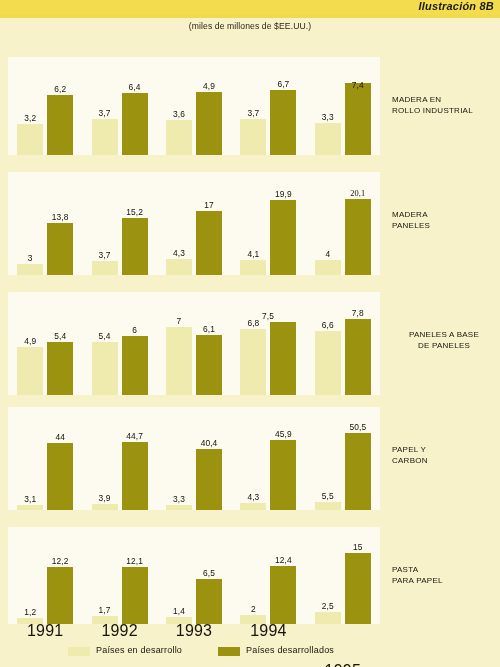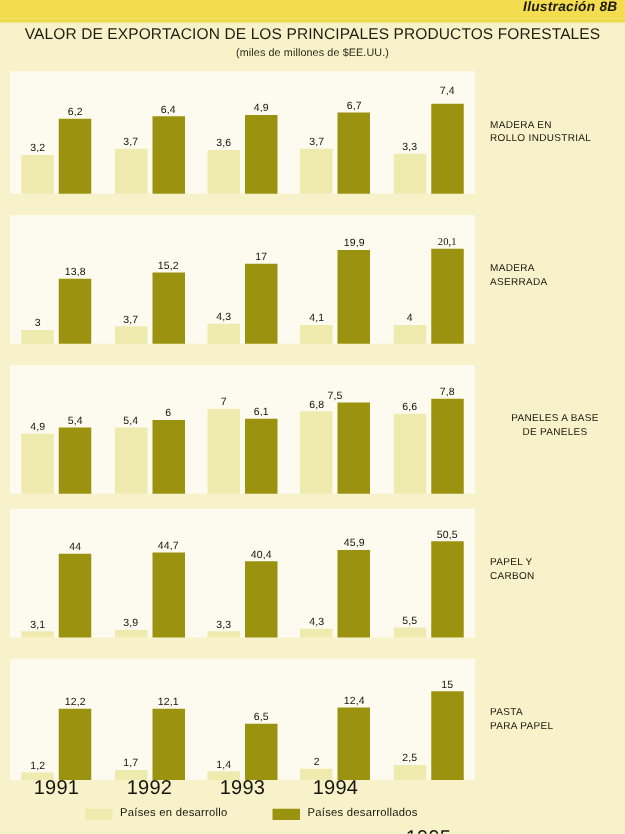--- a/index.html
+++ b/index.html
@@ -86,21 +86,20 @@
 <body>
 
 <div id="page">
 
   <div id="banner">
     <span id="banner-label">Ilustración 8B</span>
   </div>
   <div id="banner-strip"></div>
 
   <div id="header">
-    <div id="chart-title">VALOR DE EXPORTACION DE LOS PRINCIPALES PRODUCTOS FORESTALES</div>
     <div id="chart-subtitle">(miles de millones de $EE.UU.)</div>
   </div>
 
   <div id="panels">
       <div class="panel" style="top: 57px; height: 98px;">
         <div class="plot">
           <div class="bar light" style="left: 9.2px; width: 26px; height: 31.2195px;"></div>
           <div class="vlabel" style="left: 2.2px; bottom: 32.2195px;">3,2</div>
           <div class="bar dark" style="left: 39.2px; width: 26px; height: 60.4878px;"></div>
           <div class="vlabel" style="left: 32.2px; bottom: 61.4878px;">6,2</div>
@@ -112,21 +111,21 @@
           <div class="vlabel" style="left: 151px; bottom: 36.122px;">3,6</div>
           <div class="bar dark" style="left: 188px; width: 26px; height: 63.4146px;"></div>
           <div class="vlabel" style="left: 181px; bottom: 64.4146px;">4,9</div>
           <div class="bar light" style="left: 232.4px; width: 26px; height: 36.0976px;"></div>
           <div class="vlabel" style="left: 225.4px; bottom: 37.0976px;">3,7</div>
           <div class="bar dark" style="left: 262.4px; width: 26px; height: 65.3659px;"></div>
           <div class="vlabel" style="left: 255.4px; bottom: 66.3659px;">6,7</div>
           <div class="bar light" style="left: 306.8px; width: 26px; height: 32.1951px;"></div>
           <div class="vlabel" style="left: 299.8px; bottom: 33.1951px;">3,3</div>
           <div class="bar dark" style="left: 336.8px; width: 26px; height: 72.1951px;"></div>
-          <div class="vlabel" style="left: 329.8px; bottom: 78px;">7,4</div>
+          <div class="vlabel" style="left: 329.8px; bottom: 65px;">7,4</div>
         </div>
       </div>
       <div class="panel" style="top: 172px; height: 103px;">
         <div class="plot">
           <div class="bar light" style="left: 9.2px; width: 26px; height: 11.3333px;"></div>
           <div class="vlabel" style="left: 2.2px; bottom: 12.3333px;">3</div>
           <div class="bar dark" style="left: 39.2px; width: 26px; height: 52.1333px;"></div>
           <div class="vlabel" style="left: 32.2px; bottom: 53.1333px;">13,8</div>
           <div class="bar light" style="left: 83.6px; width: 26px; height: 13.9778px;"></div>
           <div class="vlabel" style="left: 76.6px; bottom: 14.9778px;">3,7</div>
@@ -238,21 +237,21 @@
         <span class="legend-text">Países desarrollados</span>
       </div>
     </div>
 
 <div class="cat-label" style="top: 95px;">
       <div>MADERA EN</div>
       <div>ROLLO INDUSTRIAL</div>
     </div>
     <div class="cat-label" style="top: 210px;">
       <div>MADERA</div>
-      <div>ASERRADA</div>
+      <div>PANELES</div>
     </div>
     <div class="cat-label" style="top: 330px; text-align: center;">
       <div>PANELES A BASE</div>
       <div>DE PANELES</div>
     </div>
     <div class="cat-label" style="top: 445px;">
       <div>PAPEL Y</div>
       <div>CARBON</div>
     </div>
     <div class="cat-label" style="top: 565px;">

